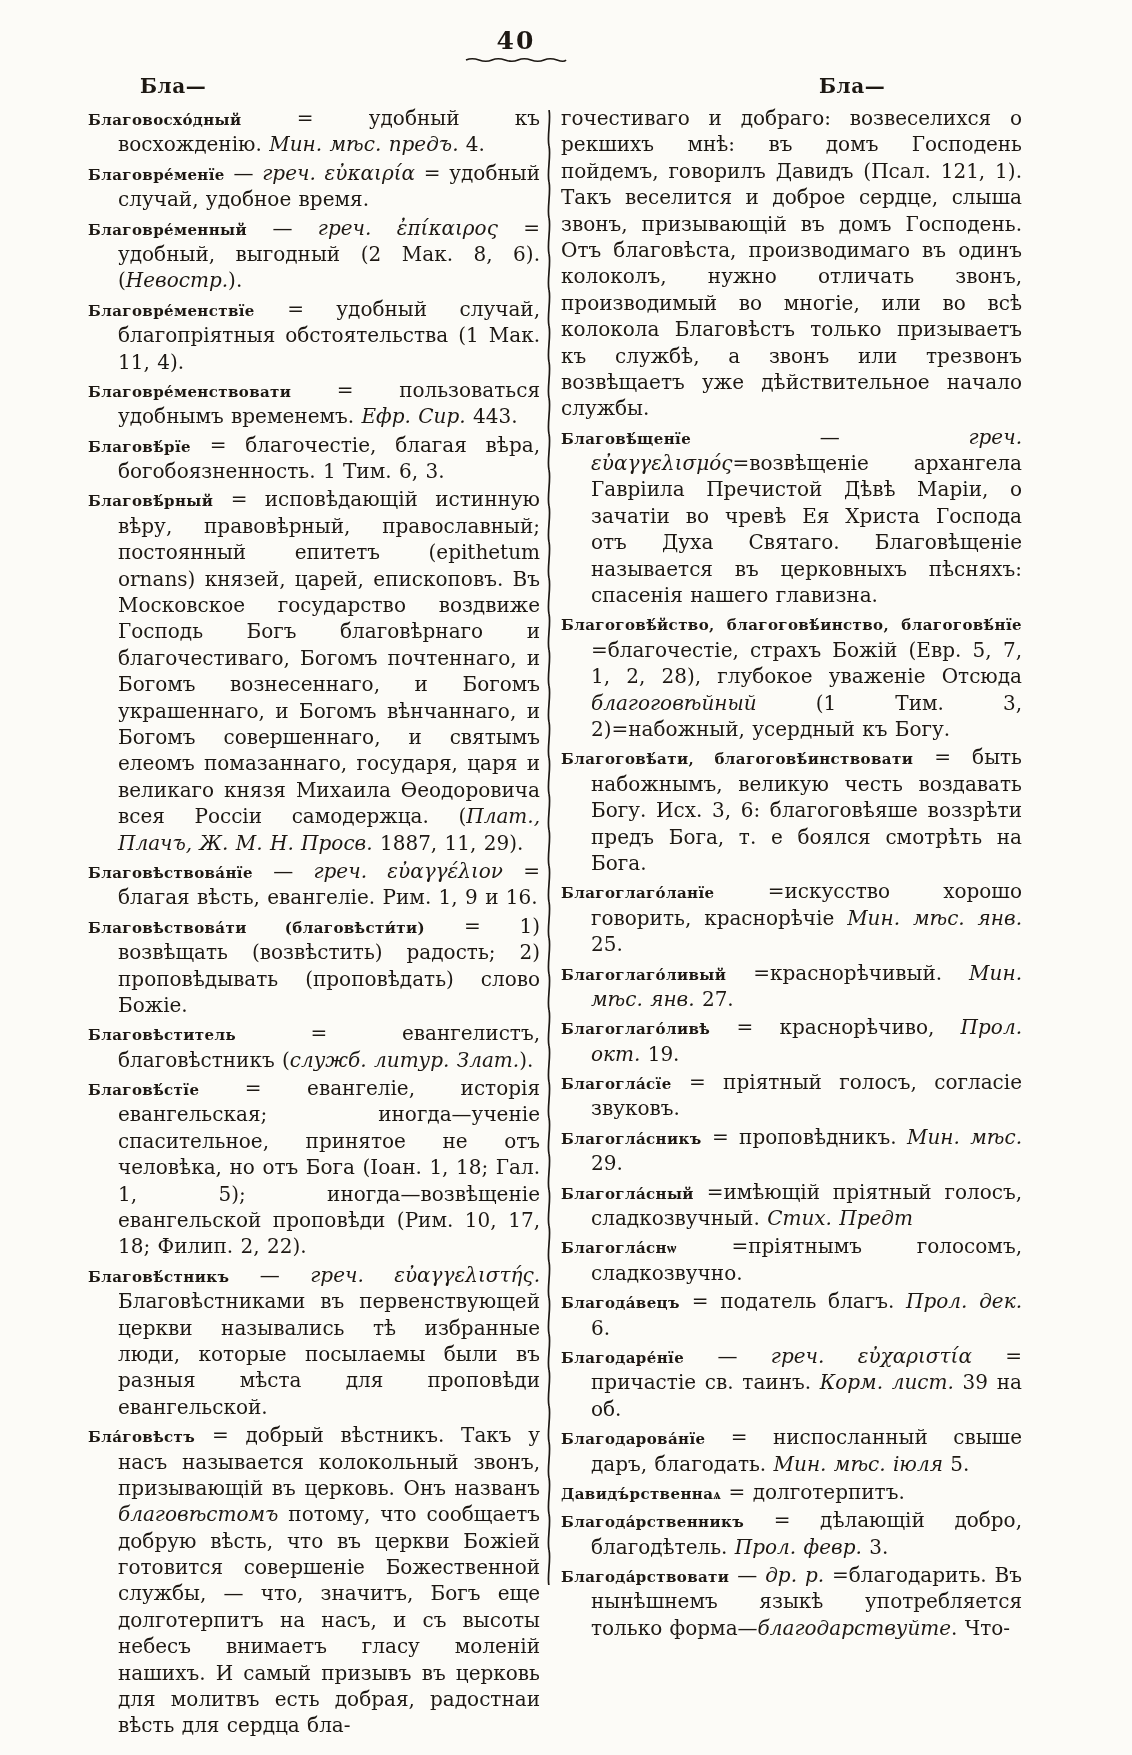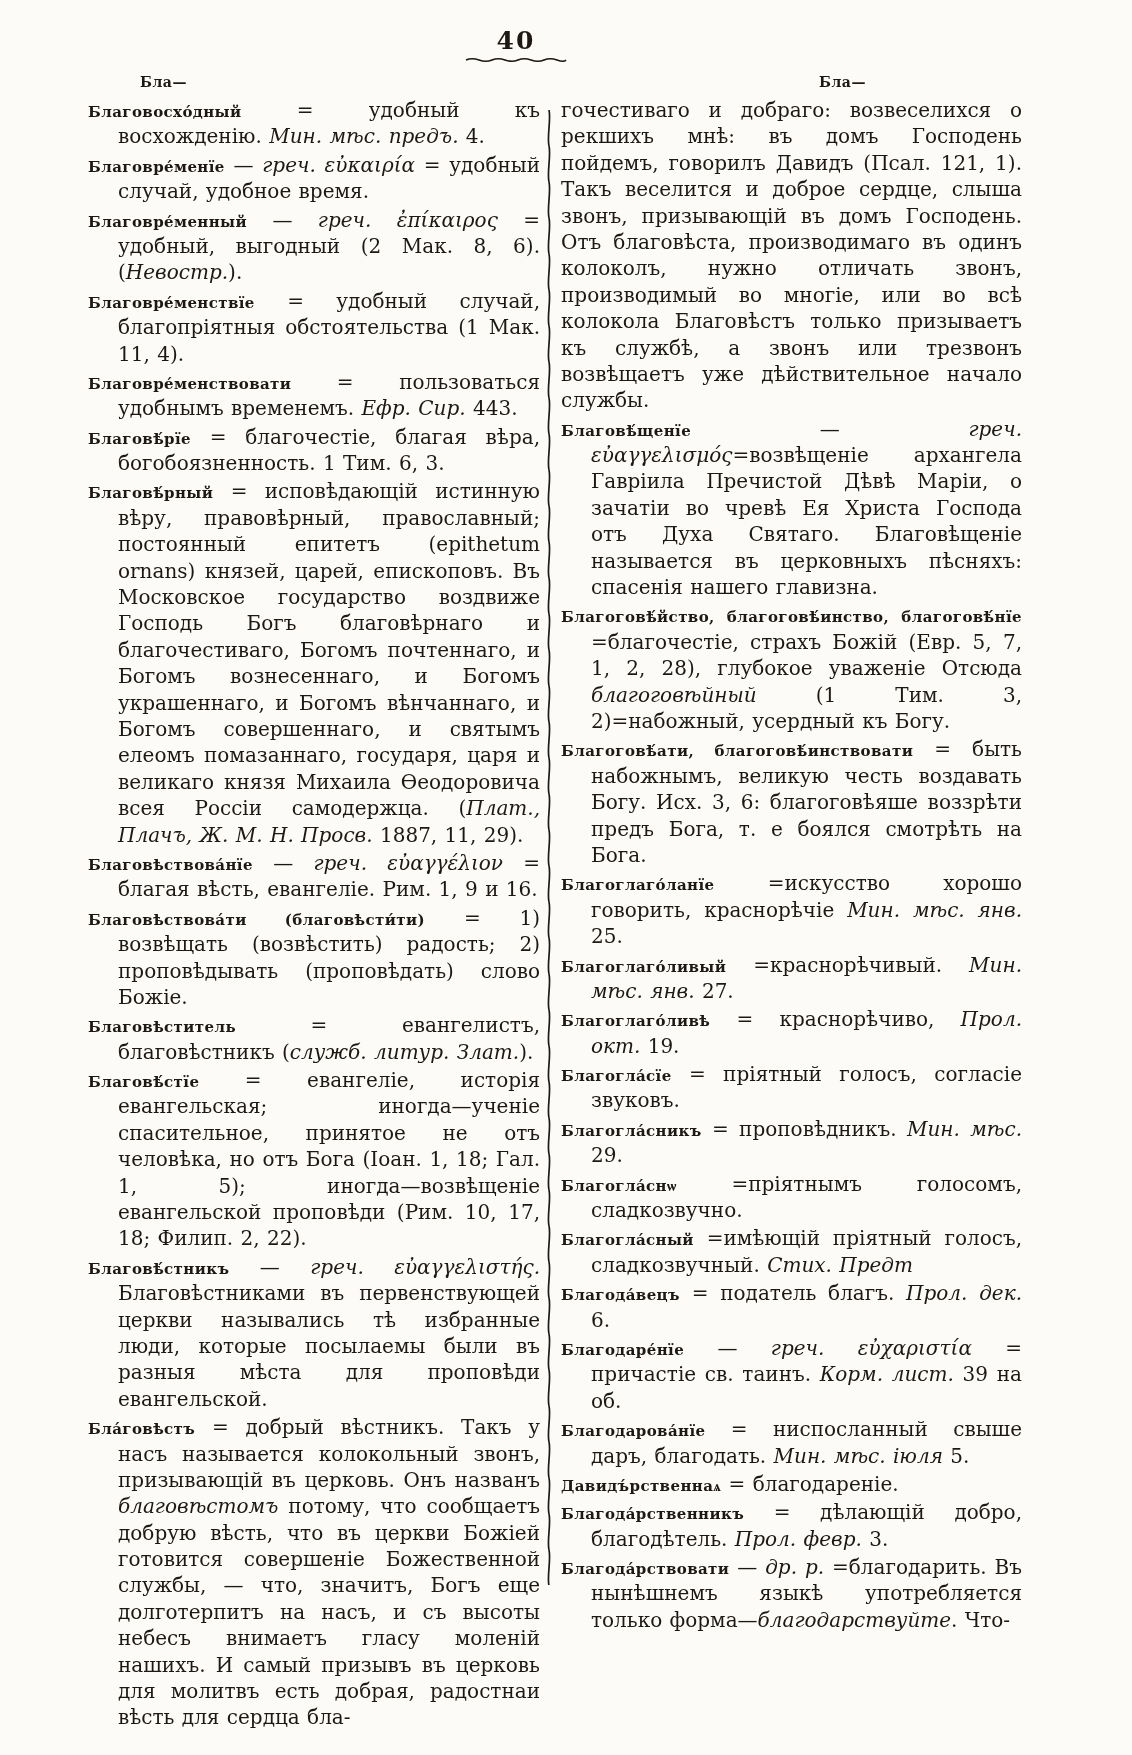--- a/index.html
+++ b/index.html
@@ -19,21 +19,21 @@
   }
   .pageno{
     font-size:25px; font-weight:bold; letter-spacing:2px;
     display:block;
   }
   .pageno-underline{display:block; margin:1px auto 0 auto;}
   .col{position:absolute; top:74px;}
   .col.left{left:88px; width:452px;}
   .col.right{left:561px; width:461px;}
   .col-header{
-    font-weight:bold; font-size:14px; margin:0 0 7px 0;
+    font-weight:bold; font-size:20px; margin:0 0 7px 0;
     letter-spacing:0.5px;
   }
   .col.left  .col-header{margin-left:52px;}
   .col.right .col-header{margin-left:258px;}
   .entry{
     margin:0 0 2px 0;
     font-size:20px;
     line-height:1.32;
     text-align:justify;
     padding-left:30px;
@@ -95,24 +95,24 @@
     <div class="entries">
         <p class="entry cont"><span>гочестиваго и добраго: возвеселихся о рекшихъ мнѣ: въ домъ Господень пойдемъ, говорилъ Давидъ (Псал. 121, 1). Такъ веселится и доброе сердце, слыша звонъ, призывающій въ домъ Господень. Отъ благовѣста, производимаго въ одинъ колоколъ, нужно отличать звонъ, производимый во многіе, или во всѣ колокола  Благовѣстъ только призываетъ къ службѣ, а звонъ или трезвонъ возвѣщаетъ уже дѣйствительное начало службы.</span></p>
         <p class="entry"><b class="hw">Благовѣ́щенїе</b> <span>— <i>греч. εὐαγγελισμός</i>=возвѣщеніе архангела Гавріила Пречистой Дѣвѣ Маріи, о зачатіи во чревѣ Ея Христа Господа отъ Духа Святаго. Благовѣщеніе называется въ церковныхъ пѣсняхъ: спасенія нашего главизна.</span></p>
         <p class="entry"><b class="hw">Благоговѣ́йство, благоговѣ́инство, благоговѣ́нїе</b> <span>=благочестіе, страхъ Божій (Евр. 5, 7, 1, 2, 28), глубокое уваженіе  Отсюда <i>благоговѣйный</i> (1 Тим. 3, 2)=набожный, усердный къ Богу.</span></p>
         <p class="entry"><b class="hw">Благоговѣ́ати, благоговѣ́инствовати</b> <span>= быть набожнымъ, великую честь воздавать Богу. Исх. 3, 6: благоговѣяше воззрѣти предъ Бога, т. е  боялся смотрѣть на Бога.</span></p>
         <p class="entry"><b class="hw">Благоглаго́ланїе</b> <span>=искусство хорошо говорить, краснорѣчіе  <i>Мин. мѣс. янв.</i> 25.</span></p>
         <p class="entry"><b class="hw">Благоглаго́ливый</b> <span>=краснорѣчивый. <i>Мин. мѣс. янв.</i> 27.</span></p>
         <p class="entry"><b class="hw">Благоглаго́ливѣ</b> <span>= краснорѣчиво, <i>Прол. окт.</i> 19.</span></p>
         <p class="entry"><b class="hw">Благогла́сїе</b> <span>= пріятный голосъ, согласіе звуковъ.</span></p>
         <p class="entry"><b class="hw">Благогла́сникъ</b> <span>= проповѣдникъ. <i>Мин. мѣс.</i> 29.</span></p>
+        <p class="entry"><b class="hw">Благогла́сный</b> <span>=имѣющій пріятный голосъ, сладкозвучный. <i>Стих. Предт</i></span></p>
         <p class="entry"><b class="hw">Благогла́снѡ</b> <span>=пріятнымъ голосомъ, сладкозвучно.</span></p>
-        <p class="entry"><b class="hw">Благогла́сный</b> <span>=имѣющій пріятный голосъ, сладкозвучный. <i>Стих. Предт</i></span></p>
         <p class="entry"><b class="hw">Благода́вецъ</b> <span>= податель благъ. <i>Прол. дек.</i> 6.</span></p>
         <p class="entry"><b class="hw">Благодаре́нїе</b> <span>— <i>греч. εὐχαριστία</i> = причастіе св. таинъ. <i>Корм. лист.</i> 39 на об.</span></p>
         <p class="entry"><b class="hw">Благодарова́нїе</b> <span>= ниспосланный свыше даръ, благодать. <i>Мин. мѣс. іюля</i> 5.</span></p>
-        <p class="entry"><b class="hw">Давидъ́рственнаѧ</b> <span>= благодареніе.</span></p>
+        <p class="entry"><b class="hw">Давидъ́рственнаѧ</b> <span>= долготерпитъ.</span></p>
         <p class="entry"><b class="hw">Благода́рственникъ</b> <span>= дѣлающій добро, благодѣтель. <i>Прол. февр.</i> 3.</span></p>
         <p class="entry"><b class="hw">Благода́рствовати</b> <span>— <i>др. р.</i> =благодарить. Въ нынѣшнемъ языкѣ употребляется только форма—<i>благодарствуйте</i>. Что-</span></p>
       </div>
   </div>
 
 </div>
 
 </body></html>

